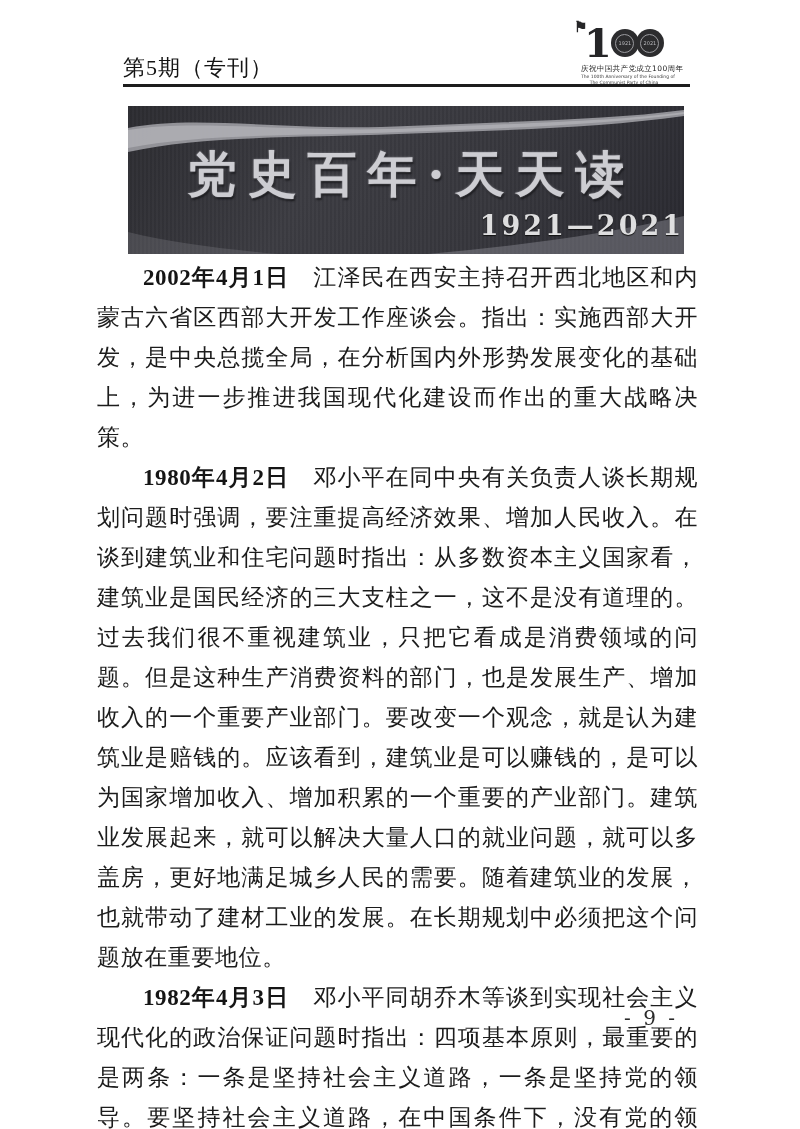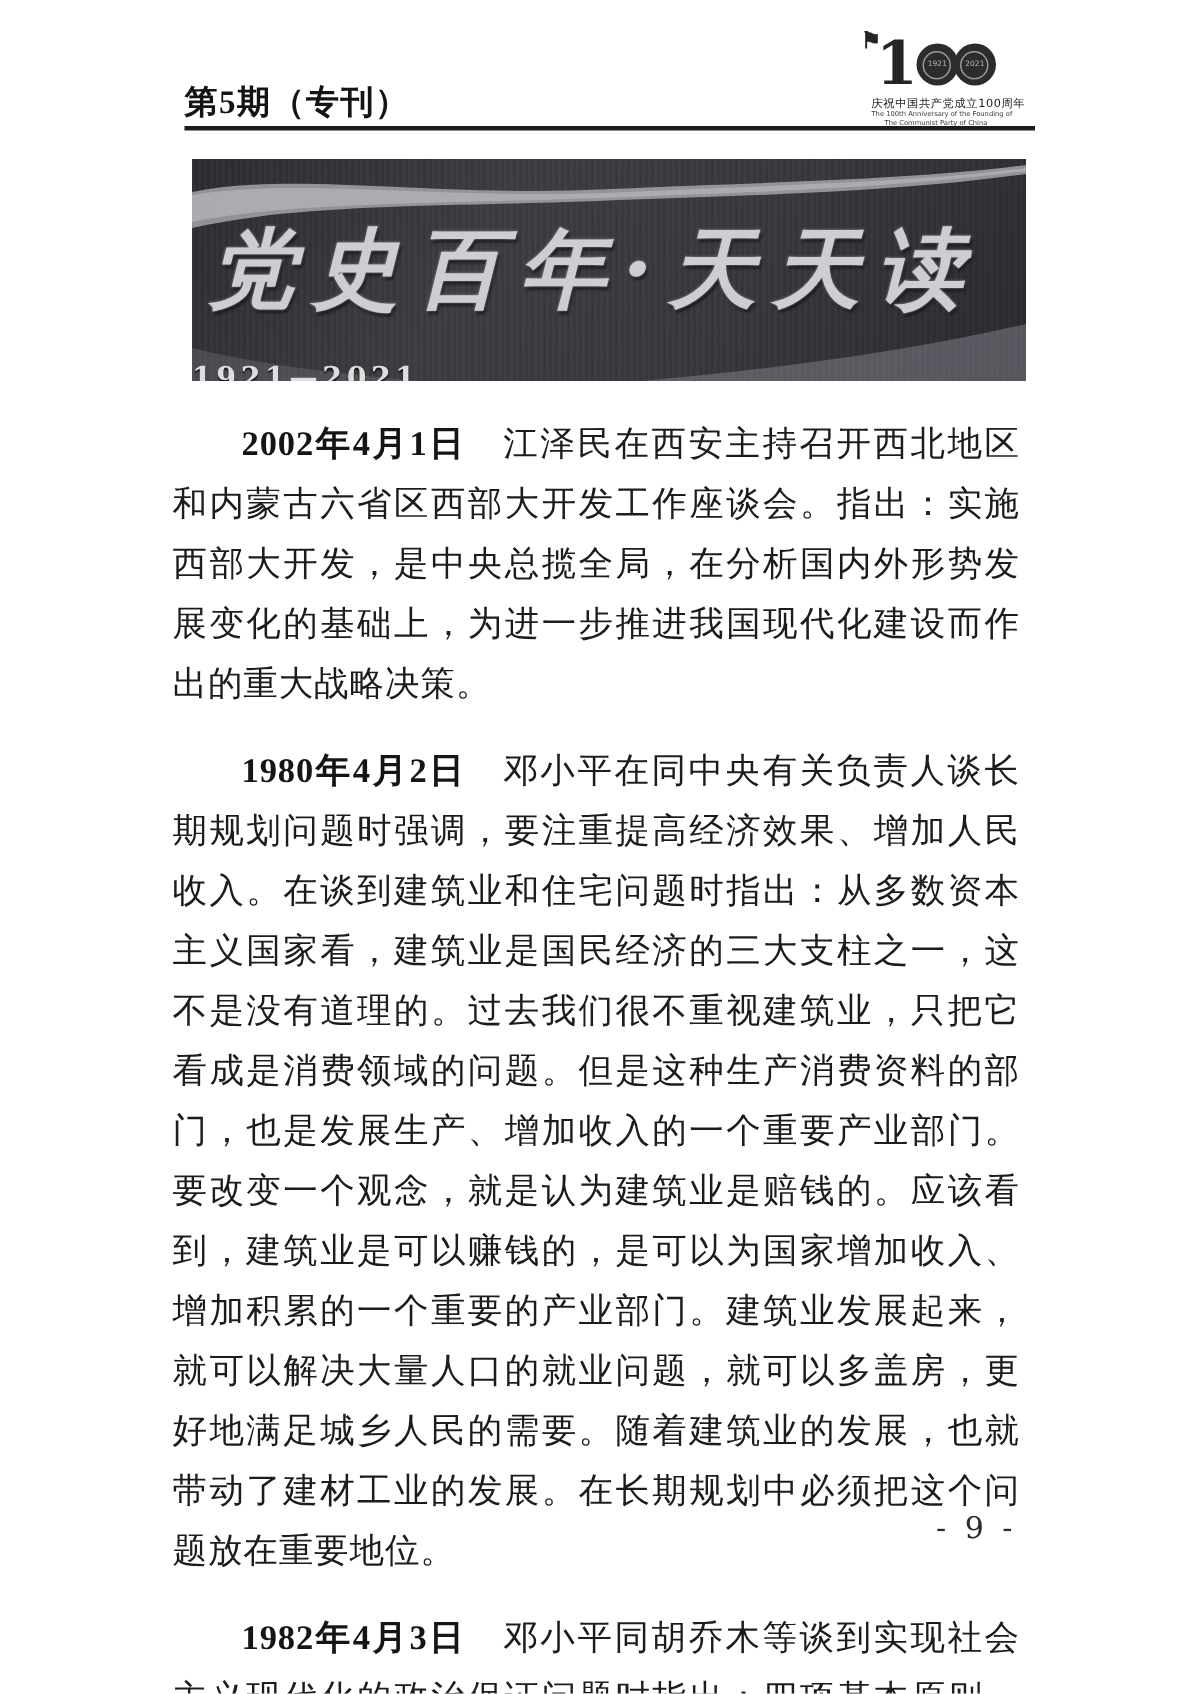--- a/index.html
+++ b/index.html
@@ -9,21 +9,21 @@
     font-family:"Liberation Serif","DejaVu Serif",serif;
     color:#1f1f1f;
     position:relative;
     overflow:hidden;
   }
   .page{position:absolute;inset:0;}
 
   
   .issue{
     position:absolute;left:123px;top:53px;
-    font-size:22px;font-weight:bold;letter-spacing:1px;
+    font-size:22px;font-weight:normal;letter-spacing:1px;
     color:#141414;
   }
   .header-rule{
     position:absolute;left:123px;top:84px;width:567px;height:3px;
     background:#1c1c1c;
   }
 
   
   .logo{
     position:absolute;left:581px;top:24px;width:86px;
@@ -70,44 +70,43 @@
   .banner{
     position:absolute;left:128px;top:106px;width:556px;height:148px;
     background:
       repeating-linear-gradient(90deg, rgba(255,255,255,0.02) 0 2px, rgba(0,0,0,0.03) 2px 4px),
       linear-gradient(120deg,#2c2c31 0%,#3c3c42 35%,#37373d 65%,#292930 100%);
     overflow:hidden;
   }
   .banner svg{position:absolute;inset:0;}
   .banner-title{
     position:absolute;left:0;right:0;top:44px;
+    text-align:center;
     font-family:"DejaVu Serif","Liberation Serif",serif;
-    font-weight:bold;font-size:58px;line-height:1;
+    font-weight:bold;font-size:49px;line-height:1;
     letter-spacing:11px;text-indent:11px;
     color:#cdcdd2;
     text-shadow:0 0 2px #8f8f95, 1px 2px 2px #121215;
     white-space:nowrap;
-    font-style:italic;
   }
   .banner-years{
     position:absolute;left:0;right:0;top:104px;
-    text-align:left;
+    text-align:right;
     font-family:"DejaVu Serif","Liberation Serif",serif;
-    font-weight:bold;font-size:19px;letter-spacing:3px;
+    font-weight:bold;font-size:27px;letter-spacing:3px;
     color:#dededf;
     text-shadow:0 1px 1px #111;
-    margin-top:31px;
   }
 
   
   .article{
     position:absolute;left:97px;top:258px;width:601px;
   }
   .para{
-    margin:18px;
+    margin:0;
     font-size:23px;line-height:40px;
     letter-spacing:0.6px;
     text-align:justify;
     text-indent:2em;
     color:#1c1c1c;
   }
   .entry-date{font-weight:bold;color:#151515;}
 
   
   .pageno{

